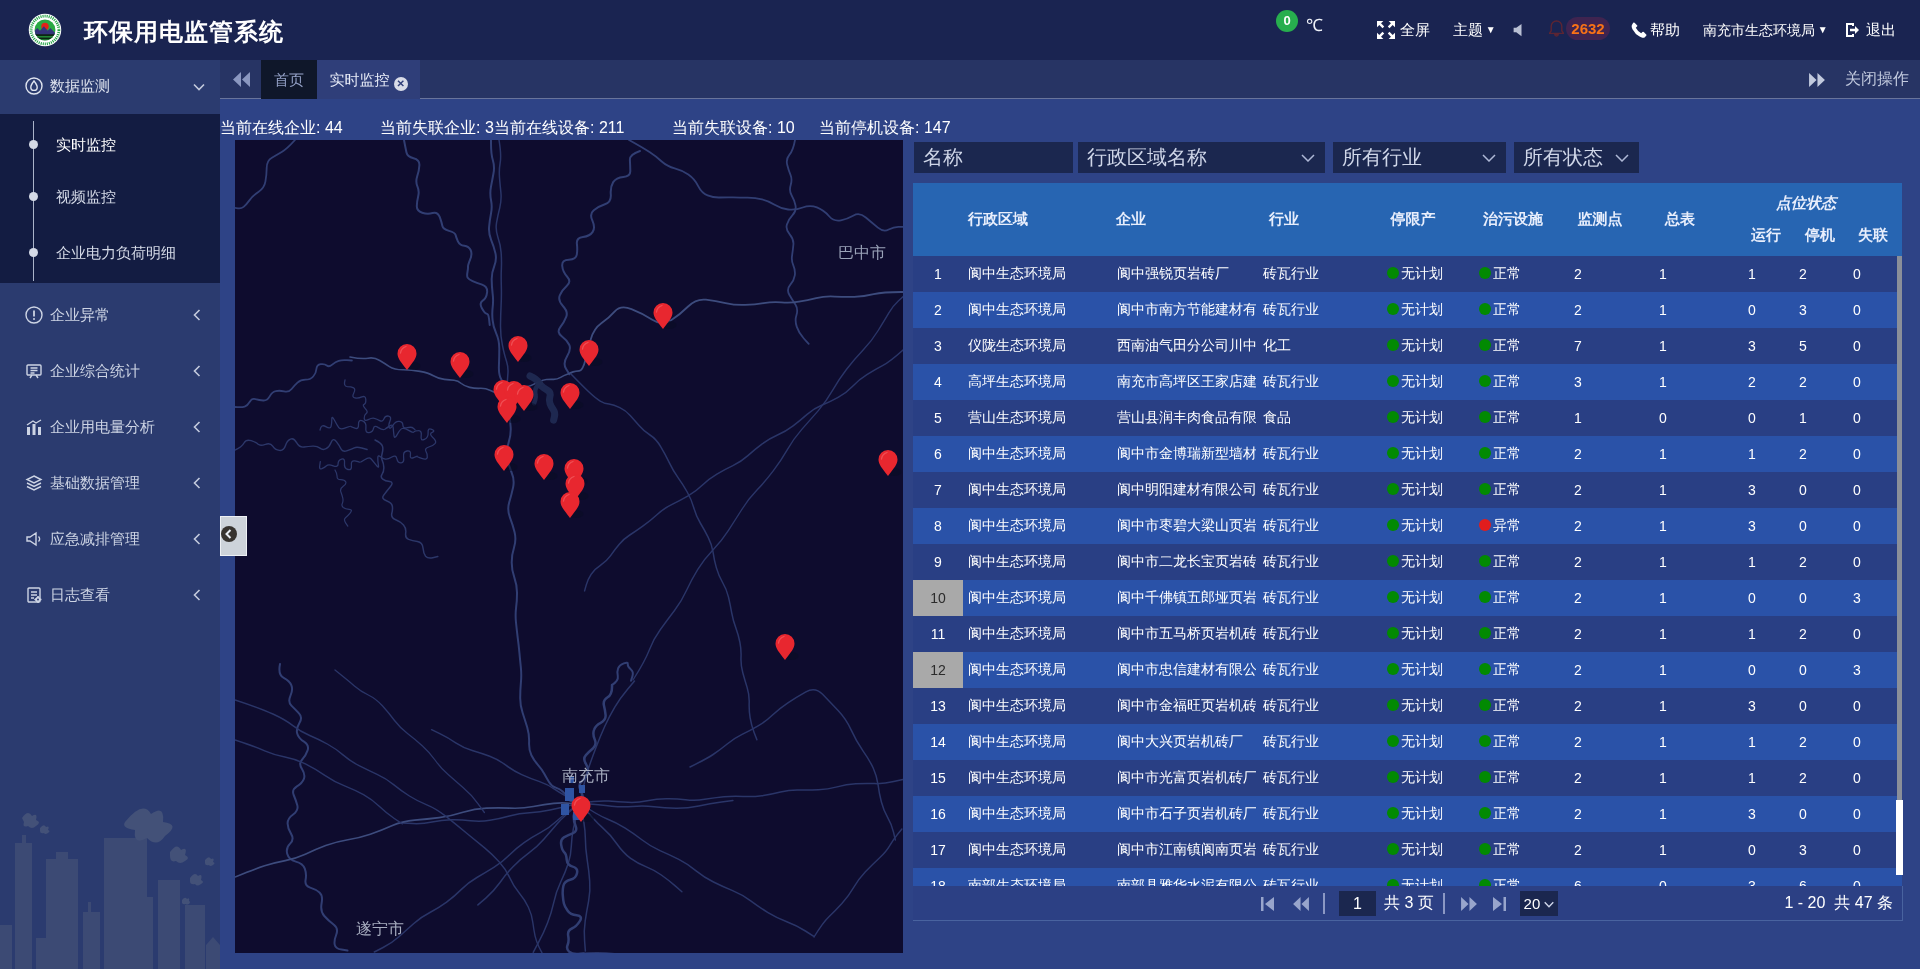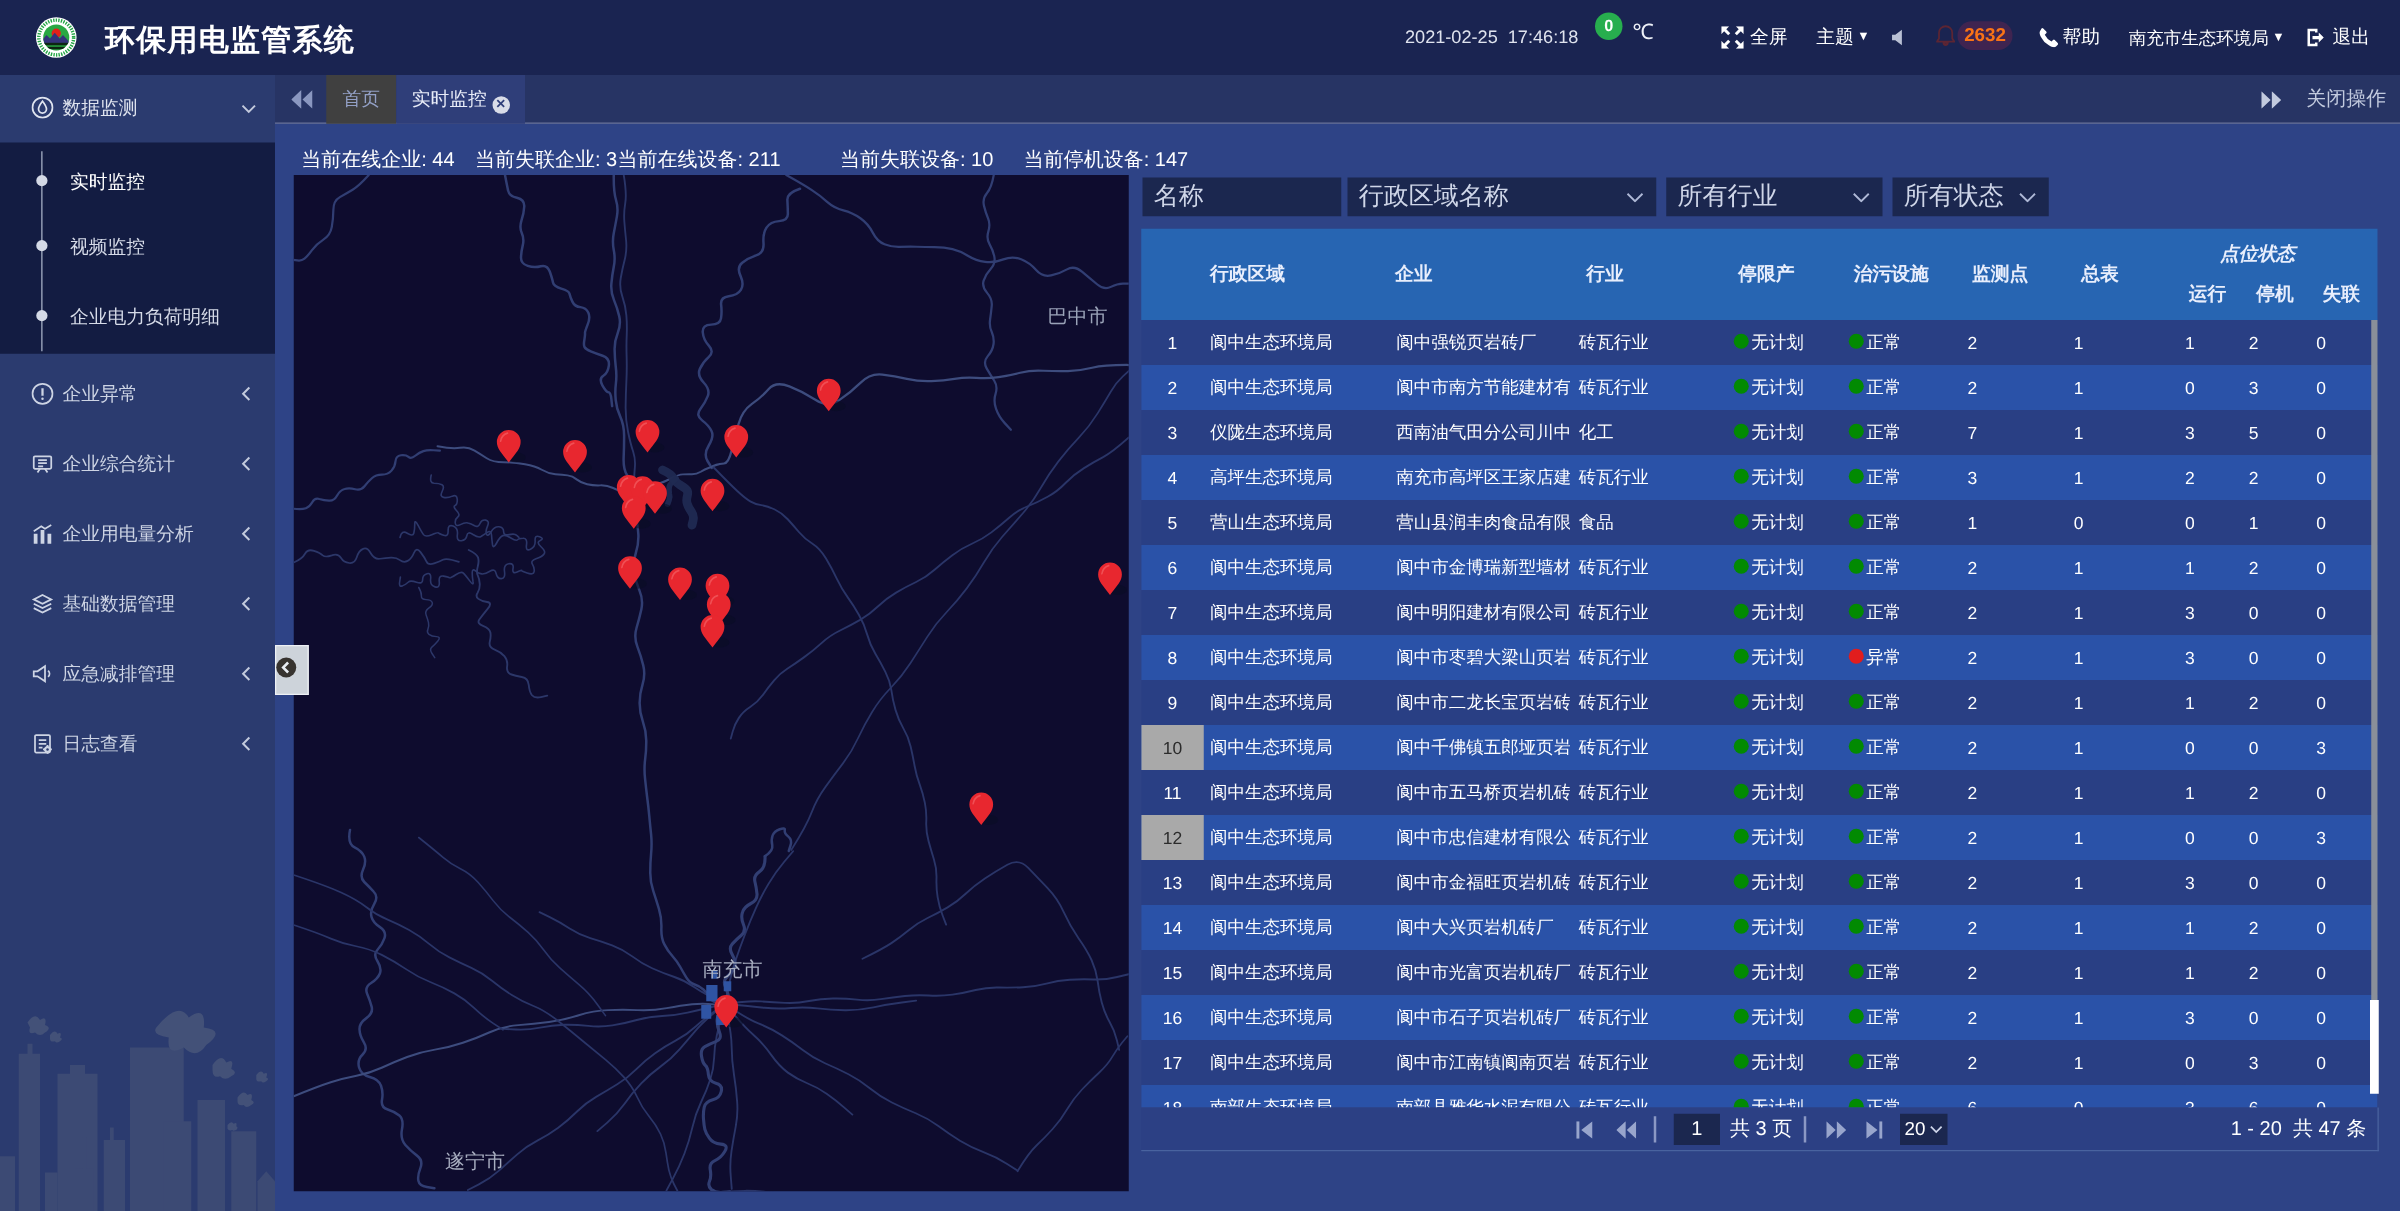--- a/index.html
+++ b/index.html
@@ -59,21 +59,20 @@
     <circle cx="22" cy="22" r="13.5" fill="#29a843"></circle>
     <g clip-path="url(#lc)">
       <circle cx="22" cy="17.5" r="4.8" fill="#e32119"></circle>
       <path d="M6 26 l6-6.5 3.5 3.5 5-6 5 6 3.5-3.5 6 6.5 1 3 H5 Z" fill="#33337a"></path>
       <rect x="5" y="27.5" width="34" height="2.6" fill="#0d2513"></rect>
       <rect x="5" y="31.6" width="34" height="2.6" fill="#0d2513"></rect>
       <rect x="5" y="35.8" width="34" height="2.6" fill="#0d2513"></rect>
     </g>
   </svg>
   <div id="title">环保用电监管系统</div>
-  <div class="hright" style="left:1124px;font-size:14.5px;color:#dfe3ee;">2021-02-25&nbsp;&nbsp;17:46:18</div>
   <div class="abs" style="left:1276px;top:10px;width:22px;height:22px;border-radius:50%;background:#27ae4e;color:#fff;font-weight:bold;font-size:13px;text-align:center;line-height:22px;">0</div>
   <div class="abs" style="left:1306px;top:13px;color:#eef1f8;font-size:17px;">℃</div>
   <svg class="abs" style="left:1377px;top:21px" width="18" height="18" viewBox="0 0 17 17" fill="#fff">
     <path d="M0 0 h6 l-2.2 2.2 3 3 -1.6 1.6 -3-3 L0 6 Z M17 0 v6 l-2.2-2.2 -3 3 -1.6-1.6 3-3 L11 0 Z M17 17 h-6 l2.2-2.2 -3-3 1.6-1.6 3 3 L17 11 Z M0 17 v-6 l2.2 2.2 3-3 1.6 1.6 -3 3 L6 17 Z"></path>
   </svg>
   <div class="hright" style="left:1400px;">全屏</div>
   <div class="hright" style="left:1453px;">主题<span style="font-size:10px;vertical-align:2px;">&nbsp;▼</span></div>
   <svg class="abs" style="left:1511px;top:23px" width="14" height="14" viewBox="0 0 16 16">
     <path d="M3 5.5 h3 l6-4.5 v14 l-6-4.5 H3 Z" fill="#b9c0d4"></path>
   </svg>
@@ -89,21 +88,21 @@
   <svg class="abs" style="left:1845px;top:22px" width="16" height="16" viewBox="0 0 16 16" fill="#fff">
     <path d="M1 1 h8 v3 h-2 V3 H3 v10 h4 v-1 h2 v3 H1 Z M10 4 l4 4 -4 4 v-2.7 H5 V6.7 h5 Z"></path>
   </svg>
   <div class="hright" style="left:1866px;">退出</div>
 </div>
 
 <div id="tabbar">
   <svg class="abs" style="left:13px;top:12px" width="17" height="15" viewBox="0 0 17 15" fill="#8a97c0">
     <path d="M8 0 L8 15 L0 7.5 Z M17 0 L17 15 L9 7.5 Z"></path>
   </svg>
-  <div class="abs" style="left:41px;top:0;width:56px;height:39px;background:#404040;color:#93a0c6;font-size:15px;text-align:center;line-height:39px;">首页</div>
+  <div class="abs" style="left:41px;top:0;width:56px;height:39px;background:#0f172a;color:#93a0c6;font-size:15px;text-align:center;line-height:39px;">首页</div>
   <div class="abs" style="left:97px;top:0;width:103px;height:39px;background:#2f3e79;color:#e8ecf8;font-size:15px;text-align:center;line-height:39px;">实时监控 <span style="display:inline-block;width:14px;height:14px;border-radius:50%;background:#d9dce8;color:#2f3e79;font-size:10px;line-height:14px;vertical-align:-2px;font-weight:bold;">✕</span></div>
   <svg class="abs" style="right:95px;top:13px" width="16" height="14" viewBox="0 0 17 15" fill="#c2cade">
     <path d="M0 0 L8 7.5 L0 15 Z M9 0 L17 7.5 L9 15 Z"></path>
   </svg>
   <div class="abs" style="right:11px;top:9px;color:#c2cade;font-size:16px;">关闭操作</div>
 </div>
 
 <div id="sidebar">
   <div class="mitem" style="top:16px;color:#dfe4ef;">
     <svg class="ic" viewBox="0 0 18 18" fill="none" stroke="#dfe4ef" stroke-width="1.4">
@@ -212,21 +211,21 @@
       <path d="M22 58 q6-9 10-2 q6-4 4 4 q6 2 0 6 q-4 4 -8 0 q-6 2 -4-4 Z"></path>
       <path d="M170 92 q7-10 11-2 q7-4 4 5 q6 3 0 6 q-5 4 -9 0 q-6 2 -6-5 Z"></path>
       <path d="M190 118 q5-7 8-2 q5-3 3 4 q4 2 0 4 q-4 3 -6 0 q-5 1 -5-3 Z"></path>
       <path d="M40 68 q4-5 6-1 q4-2 2 3 q3 1 0 3 q-3 2 -4 0 q-4 1 -4-2 Z"></path>
       <path d="M205 100 q4-5 6-1 q4-2 2 3 q3 1 0 3 q-3 2 -4 0 q-4 1 -4-2 Z"></path>
       <path d="M182 140 q3-4 5-1 q3-2 2 2 q2 1 0 3 q-3 1 -3 0 q-3 1 -4-1 Z"></path>
     </g>
   </svg>
 </div>
 
-<div class="stat" style="left:241px;">当前在线企业: 44</div>
+<div class="stat" style="left:220px;">当前在线企业: 44</div>
 <div class="stat" style="left:380px;">当前失联企业: 3</div>
 <div class="stat" style="left:494px;">当前在线设备: 211</div>
 <div class="stat" style="left:672px;">当前失联设备: 10</div>
 <div class="stat" style="left:819px;">当前停机设备: 147</div>
 
 <svg id="map" viewBox="0 0 668 813">
     <path d="M60.0 0.0 Q52.2 8.7 47.1 11.8 Q42.1 14.8 36.9 17.7 Q31.8 20.5 31.7 27.8 Q31.6 35.2 30.4 41.7 Q29.2 48.2 23.7 51.7 Q18.2 55.2 14.6 60.1 Q11.0 65.0 8.6 66.9 Q6.2 68.8 2.9 68.3 L-0.4 67.9" fill="none" stroke="#313e73" stroke-width="1.8" stroke-opacity="1" stroke-linejoin="round" stroke-linecap="round"></path>
     <path d="M169.0 0.0 Q170.6 8.4 171.5 12.5 Q172.3 16.7 178.5 18.2 Q184.7 19.7 184.4 25.2 Q184.1 30.6 182.2 36.3 Q180.4 41.9 182.4 46.4 Q184.5 51.0 183.2 56.3 Q181.9 61.6 181.8 66.3 Q181.8 71.0 187.2 72.7 Q192.5 74.5 197.6 73.0 Q202.7 71.6 204.8 77.2 Q206.8 82.9 207.4 86.0 Q208.0 89.1 214.0 90.9 Q220.1 92.6 220.6 95.0 Q221.1 97.3 222.9 101.3 Q224.8 105.3 229.3 105.7 Q233.8 106.2 235.6 110.0 Q237.5 113.8 235.1 119.7 Q232.8 125.5 233.0 126.6 Q233.2 127.7 232.5 131.9 Q231.7 136.2 232.7 137.8 Q233.7 139.4 237.6 141.1 Q241.5 142.7 247.1 144.6 Q252.7 146.4 252.1 152.3 Q251.4 158.3 247.7 160.6 Q244.0 162.9 246.9 168.3 Q249.9 173.7 251.7 173.7 Q253.5 173.7 254.1 179.3 L254.7 184.9" fill="none" stroke="#313e73" stroke-width="2" stroke-opacity="1" stroke-linejoin="round" stroke-linecap="round"></path>
     <path d="M256.0 0.0 Q255.8 13.4 257.8 20.0 Q259.8 26.5 258.5 33.3 Q257.3 40.0 256.0 46.6 Q254.7 53.1 256.0 60.0 Q257.4 66.9 256.0 73.5 Q254.7 80.1 254.1 86.9 Q253.5 93.7 256.2 100.1 Q258.9 106.5 260.4 113.1 Q261.9 119.7 259.2 126.4 Q256.5 133.1 256.7 139.9 Q256.8 146.6 257.6 153.4 Q258.5 160.2 257.7 166.9 Q256.9 173.5 257.6 180.2 Q258.2 186.9 261.2 193.3 Q264.2 199.7 264.3 208.6 Q264.3 217.5 263.9 226.4 Q263.6 235.3 266.6 240.0 Q269.7 244.7 271.2 249.6 L272.6 254.6" fill="none" stroke="#313e73" stroke-width="2" stroke-opacity="1" stroke-linejoin="round" stroke-linecap="round"></path>
     <path d="M264.0 0.0 Q266.5 14.9 265.2 22.5 Q263.9 30.1 264.5 37.6 Q265.1 45.0 265.9 52.6 Q266.6 60.2 264.8 67.6 Q262.9 75.0 261.6 82.4 Q260.3 89.8 262.9 97.3 Q265.5 104.8 266.1 112.4 Q266.7 119.9 266.4 127.6 Q266.0 135.3 266.3 145.2 Q266.6 155.1 266.1 165.1 Q265.6 175.2 265.5 185.2 Q265.4 195.2 267.4 205.2 Q269.4 215.1 271.5 221.2 Q273.5 227.3 272.9 233.7 Q272.3 240.1 272.4 245.1 Q272.5 250.2 274.6 255.0 L276.7 259.8" fill="none" stroke="#2a3568" stroke-width="1.5" stroke-opacity="1" stroke-linejoin="round" stroke-linecap="round"></path>

